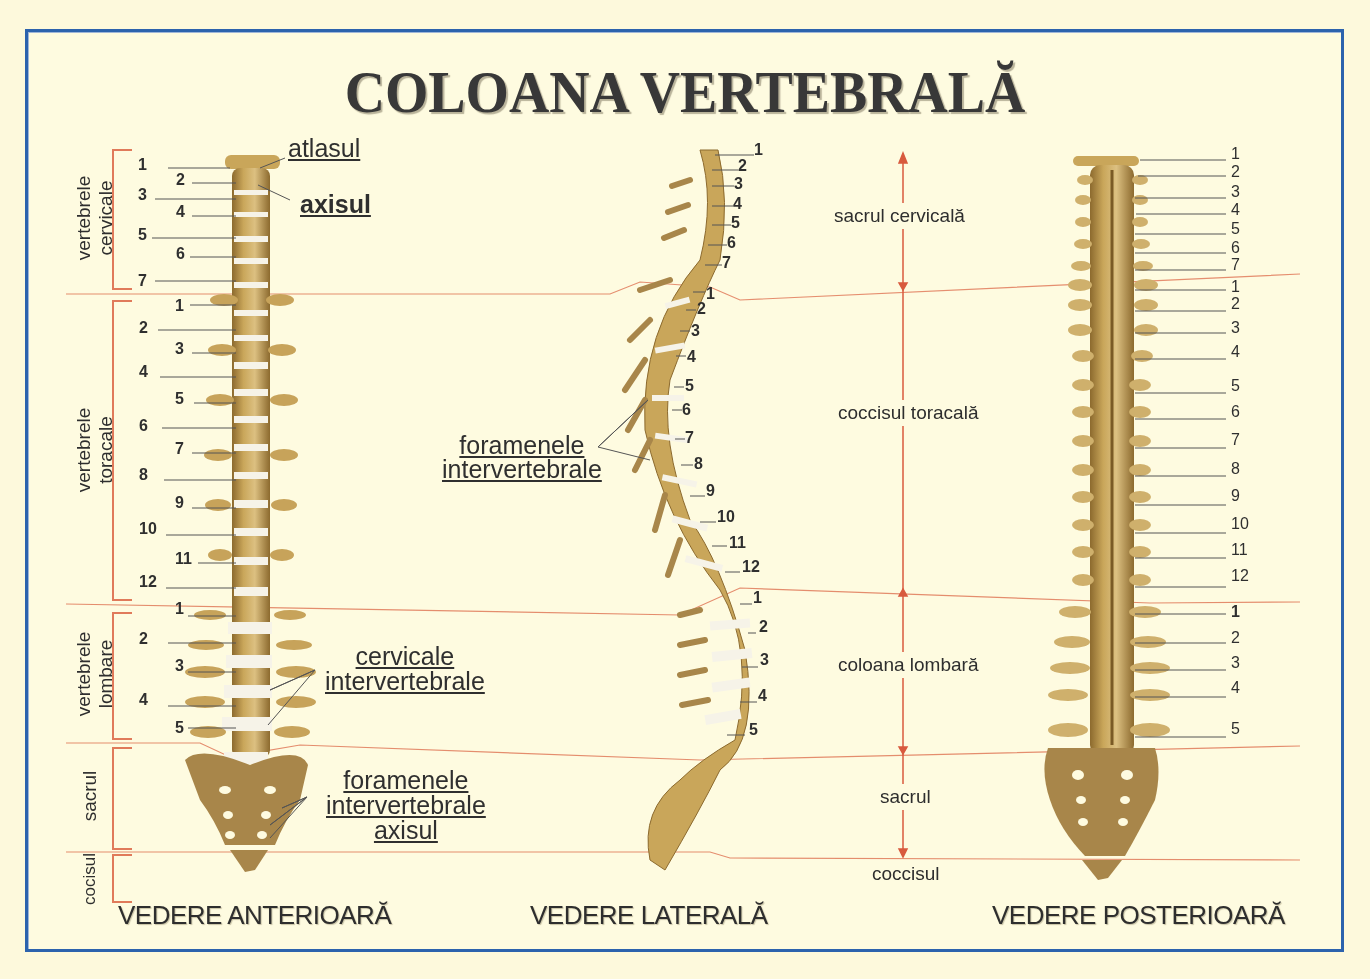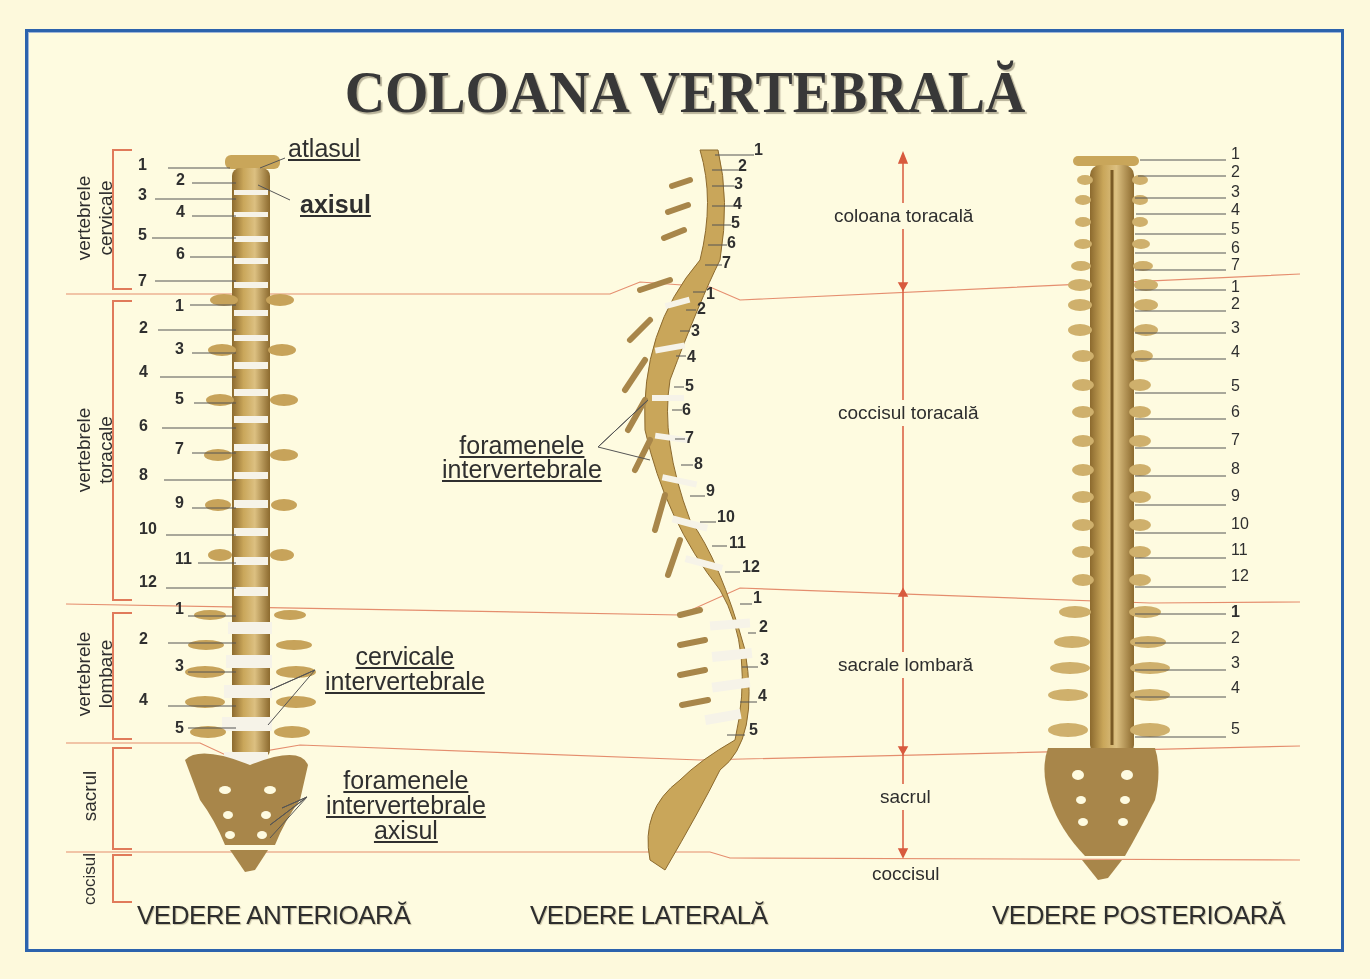--- a/index.html
+++ b/index.html
@@ -380,23 +380,23 @@
 <div class="num" style="left:759px;top:619px;">2</div>
 <div class="num" style="left:760px;top:652px;">3</div>
 <div class="num" style="left:758px;top:688px;">4</div>
 <div class="num" style="left:749px;top:722px;">5</div>
 
 <div class="lbl" style="left:442px;top:433px;text-align:center;line-height:24px;">
   <div>foramenele</div>
   <div>intervertebrale</div>
 </div>
 
-<div class="center-lbl" style="left:831px;top:203px;">coloana toracală</div>
+<div class="center-lbl" style="left:831px;top:203px;">sacrul cervicală</div>
 <div class="center-lbl" style="left:835px;top:400px;">coccisul toracală</div>
-<div class="center-lbl" style="left:835px;top:652px;">sacrale lombară</div>
+<div class="center-lbl" style="left:835px;top:652px;">coloana lombară</div>
 <div class="center-lbl" style="left:877px;top:784px;">sacrul</div>
 <div class="center-lbl" style="left:869px;top:861px;text-align:right;">coccisul</div>
 
 <div class="num" style="left:1231px;top:146px;font-weight:normal;">1</div>
 <div class="num" style="left:1231px;top:164px;font-weight:normal;">2</div>
 <div class="num" style="left:1231px;top:184px;font-weight:normal;">3</div>
 <div class="num" style="left:1231px;top:202px;font-weight:normal;">4</div>
 <div class="num" style="left:1231px;top:221px;font-weight:normal;">5</div>
 <div class="num" style="left:1231px;top:240px;font-weight:normal;">6</div>
 <div class="num" style="left:1231px;top:257px;font-weight:normal;">7</div>
@@ -413,15 +413,15 @@
 <div class="num" style="left:1231px;top:516px;font-weight:normal;">10</div>
 <div class="num" style="left:1231px;top:542px;font-weight:normal;">11</div>
 <div class="num" style="left:1231px;top:568px;font-weight:normal;">12</div>
 
 <div class="num" style="left:1231px;top:604px;">1</div>
 <div class="num" style="left:1231px;top:630px;font-weight:normal;">2</div>
 <div class="num" style="left:1231px;top:655px;font-weight:normal;">3</div>
 <div class="num" style="left:1231px;top:680px;font-weight:normal;">4</div>
 <div class="num" style="left:1231px;top:721px;font-weight:normal;">5</div>
 
-<div class="view" style="left:118px;margin-left:19px;">VEDERE ANTERIOARĂ</div>
+<div class="view" style="left:118px;">VEDERE ANTERIOARĂ</div>
 <div class="view" style="left:530px;">VEDERE LATERALĂ</div>
 <div class="view" style="left:992px;">VEDERE POSTERIOARĂ</div>
 
 </body></html>

